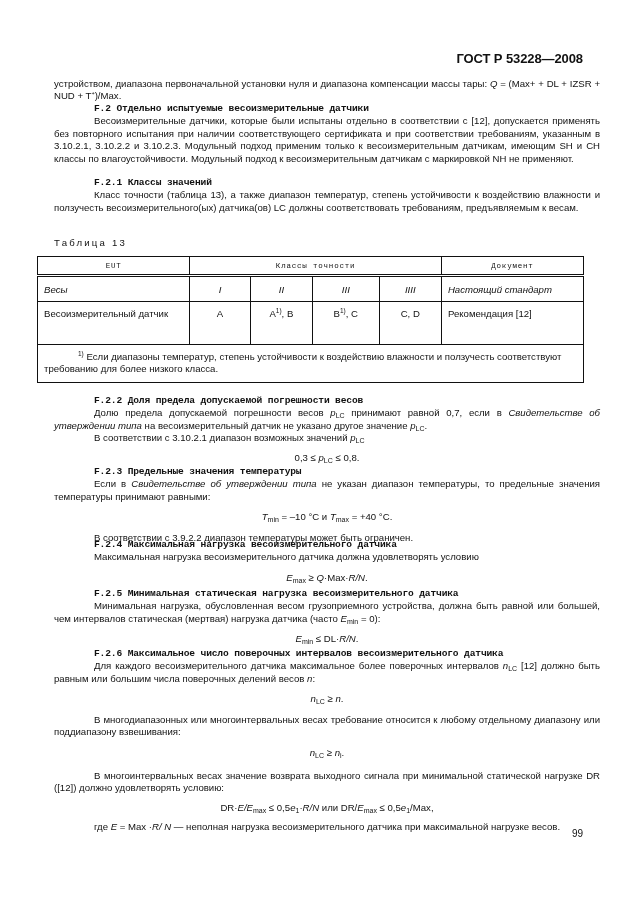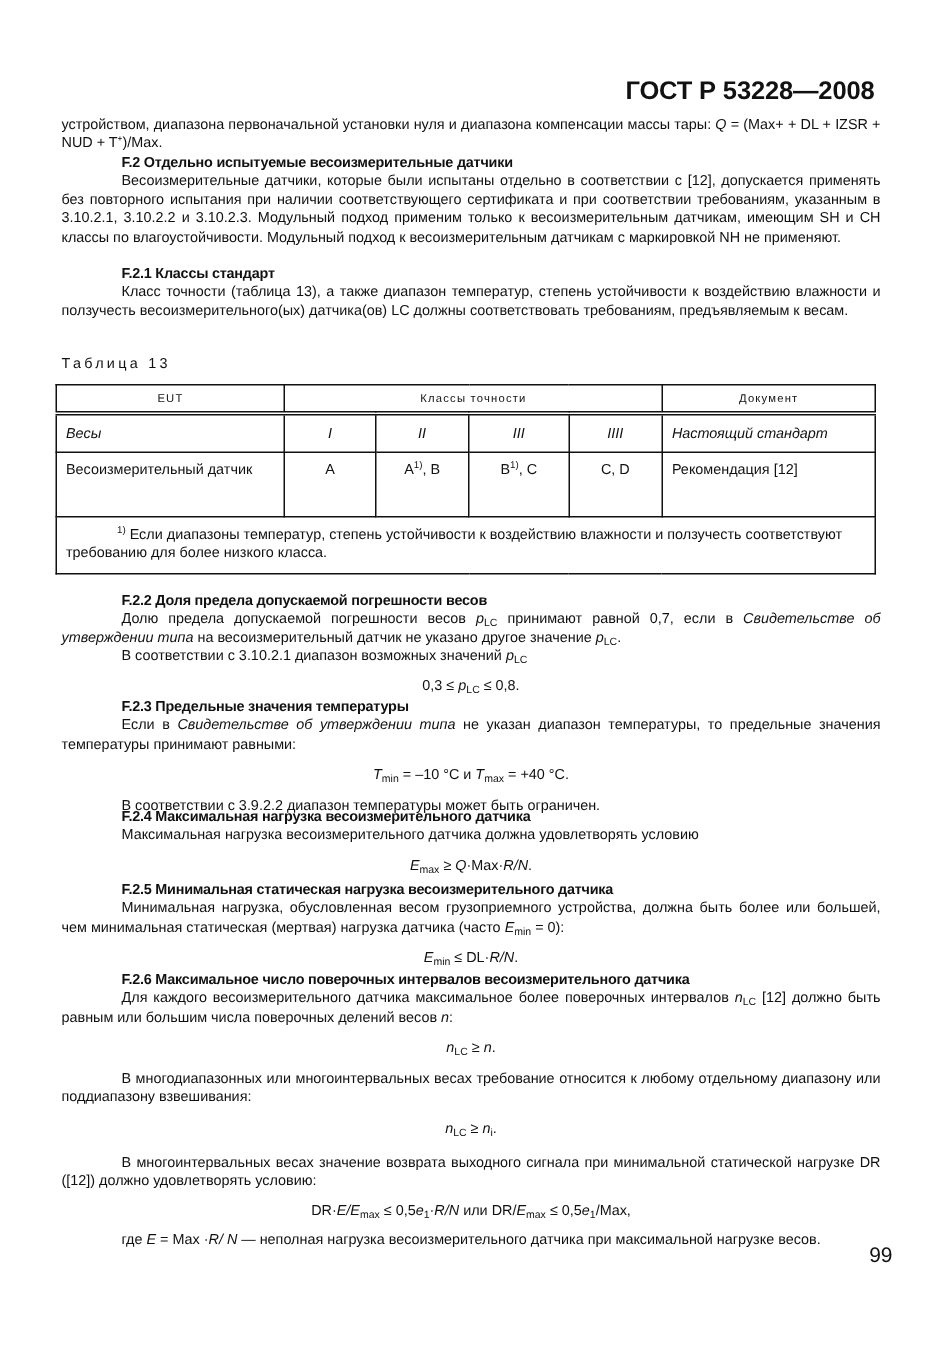--- a/index.html
+++ b/index.html
@@ -1,57 +1,57 @@
 <!DOCTYPE html>
 <html><head>
 <meta charset="utf-8">
 <style>
   html, body { margin: 0; padding: 0; background: #ffffff; }
   body {
     width: 630px; height: 913px; position: relative; overflow: hidden;
     font-family: "Liberation Sans", sans-serif; color: #111; font-size: 9.6px;
   }
-  .hdr { position: absolute; right: 47px; top: 51px; font-weight: bold; font-size: 17px; letter-spacing: -0.1px; }
+  .hdr { position: absolute; right: 47px; top: 51px; font-weight: bold; font-size: 13px; letter-spacing: -0.1px; }
   .page { position: absolute; left: 38px; width: 546px; top: 0; }
   .p { line-height: 12.4px; text-align: justify; margin: 0; }
   .ind { text-indent: 40px; }
-  .h { font-weight: bold; line-height: 12.4px; margin: 0; padding-left: 40px; letter-spacing: -0.15px; }
+  .h { font-weight: bold; line-height: 12.4px; margin: 0; padding-left: 40px; letter-spacing: -0.15px; font-family: Liberation Mono, monospace; }
   .f { text-align: center; margin: 0; line-height: 12.4px; }
   i { font-style: italic; }
   sub { font-size: 7px; vertical-align: -2px; line-height: 0; }
   sup { font-size: 6.5px; vertical-align: 4px; line-height: 0; }
-  .abs { position: absolute; left: 3px; width: 546px; }
+  .abs { position: absolute; left: 16px; width: 546px; }
   .tcap { letter-spacing: 2.2px; font-size: 9.6px; }
   table { border-collapse: collapse; width: 547px; font-size: 9.6px; }
   td, th { border: 1px solid #111; padding: 0 6px; vertical-align: top; }
-  th { font-weight: normal; font-size: 7.5px; letter-spacing: 0.8px; height: 17px; vertical-align: middle; border-bottom: 3px double #111; }
+  th { font-weight: normal; font-size: 7.5px; letter-spacing: 0.8px; height: 17px; vertical-align: middle; border-bottom: 3px double #111; font-family: Liberation Mono, monospace; }
   td.c { text-align: center; }
   .r1 td { height: 24px; vertical-align: middle; font-style: italic; }
   .r2 td { height: 36px; padding-top: 6px; }
   .fn td { padding: 6px 6px 6px 6px; line-height: 12.4px; }
-  .pnum { position: absolute; right: 35px; top: 828px; font-size: 14px; margin-left: 28px; }
+  .pnum { position: absolute; right: 47px; top: 828px; font-size: 10px; margin-left: 28px; }
 </style>
 </head>
 <body>
 
 <div class="hdr">ГОСТ Р 53228—2008</div>
 
 <div class="page">
 
   <div class="abs" style="top:78px">
     <p class="p"><span>устройством, диапазона первоначальной установки нуля и диапазона компенсации массы тары: </span><i>Q</i><span> = (Max+ + DL + IZSR + NUD + T⁺)/Max.</span></p>
   </div>
 
   <div class="abs" style="top:103px">
     <p class="h">F.2 Отдельно испытуемые весоизмерительные датчики</p>
     <p class="p ind">Весоизмерительные датчики, которые были испытаны отдельно в соответствии с [12], допускается применять без повторного испытания при наличии соответствующего сертификата и при соответствии требованиям, указанным в 3.10.2.1, 3.10.2.2 и 3.10.2.3. Модульный подход применим только к весоизмерительным датчикам, имеющим SH и CH классы по влагоустойчивости. Модульный подход к весоизмерительным датчикам с маркировкой NH не применяют.</p>
   </div>
 
   <div class="abs" style="top:177px">
-    <p class="h">F.2.1 Классы стандарт</p>
+    <p class="h">F.2.1 Классы значений</p>
     <p class="p ind">Класс точности (таблица 13), а также диапазон температур, степень устойчивости к воздействию влажности и ползучесть весоизмерительного(ых) датчика(ов) LC должны соответствовать требованиям, предъявляемым к весам.</p>
   </div>
 
   <div class="abs tcap" style="top:237px">Таблица 13</div>
 
   <div class="abs" style="top:256px; left:-1px">
     <table>
       <tbody>
           <tr>
         <th style="width:140px">EUT</th>
@@ -96,21 +96,21 @@
   </div>
 
   <div class="abs" style="top:539px">
     <p class="h">F.2.4 Максимальная нагрузка весоизмерительного датчика</p>
     <p class="p ind">Максимальная нагрузка весоизмерительного датчика должна удовлетворять условию</p>
     <p class="f" style="margin-top:8px"><i>E</i><sub>max</sub><span> ≥ </span><i>Q</i><span>·Max·</span><i>R/N</i><span>.</span></p>
   </div>
 
   <div class="abs" style="top:588px">
     <p class="h">F.2.5 Минимальная статическая нагрузка весоизмерительного датчика</p>
-    <p class="p ind"><span>Минимальная нагрузка, обусловленная весом грузоприемного устройства, должна быть более или большей, чем минимальная статическая (мертвая) нагрузка датчика (часто </span><i>E</i><sub>min</sub><span> = 0):</span></p>
+    <p class="p ind"><span>Минимальная нагрузка, обусловленная весом грузоприемного устройства, должна быть равной или большей, чем интервалов статическая (мертвая) нагрузка датчика (часто </span><i>E</i><sub>min</sub><span> = 0):</span></p>
     <p class="f" style="margin-top:8px"><i>E</i><sub>min</sub><span> ≤ DL·</span><i>R/N</i><span>.</span></p>
   </div>
 
   <div class="abs" style="top:648px">
     <p class="h">F.2.6 Максимальное число поверочных интервалов весоизмерительного датчика</p>
     <p class="p ind"><span>Для каждого весоизмерительного датчика максимальное более поверочных интервалов </span><i>n</i><sub>LC</sub><span> [12] должно быть равным или большим числа поверочных делений весов </span><i>n</i><span>:</span></p>
     <p class="f" style="margin-top:8px"><i>n</i><sub>LC</sub><span> ≥ </span><i>n</i><span>.</span></p>
     <p class="p ind" style="margin-top:8px">В многодиапазонных или многоинтервальных весах требование относится к любому отдельному диапазону или поддиапазону взвешивания:</p>
     <p class="f" style="margin-top:9px"><i>n</i><sub>LC</sub><span> ≥ </span><i>n</i><sub>i</sub><span>.</span></p>
     <p class="p ind" style="margin-top:10px">В многоинтервальных весах значение возврата выходного сигнала при минимальной статической нагрузке DR ([12]) должно удовлетворять условию:</p>

